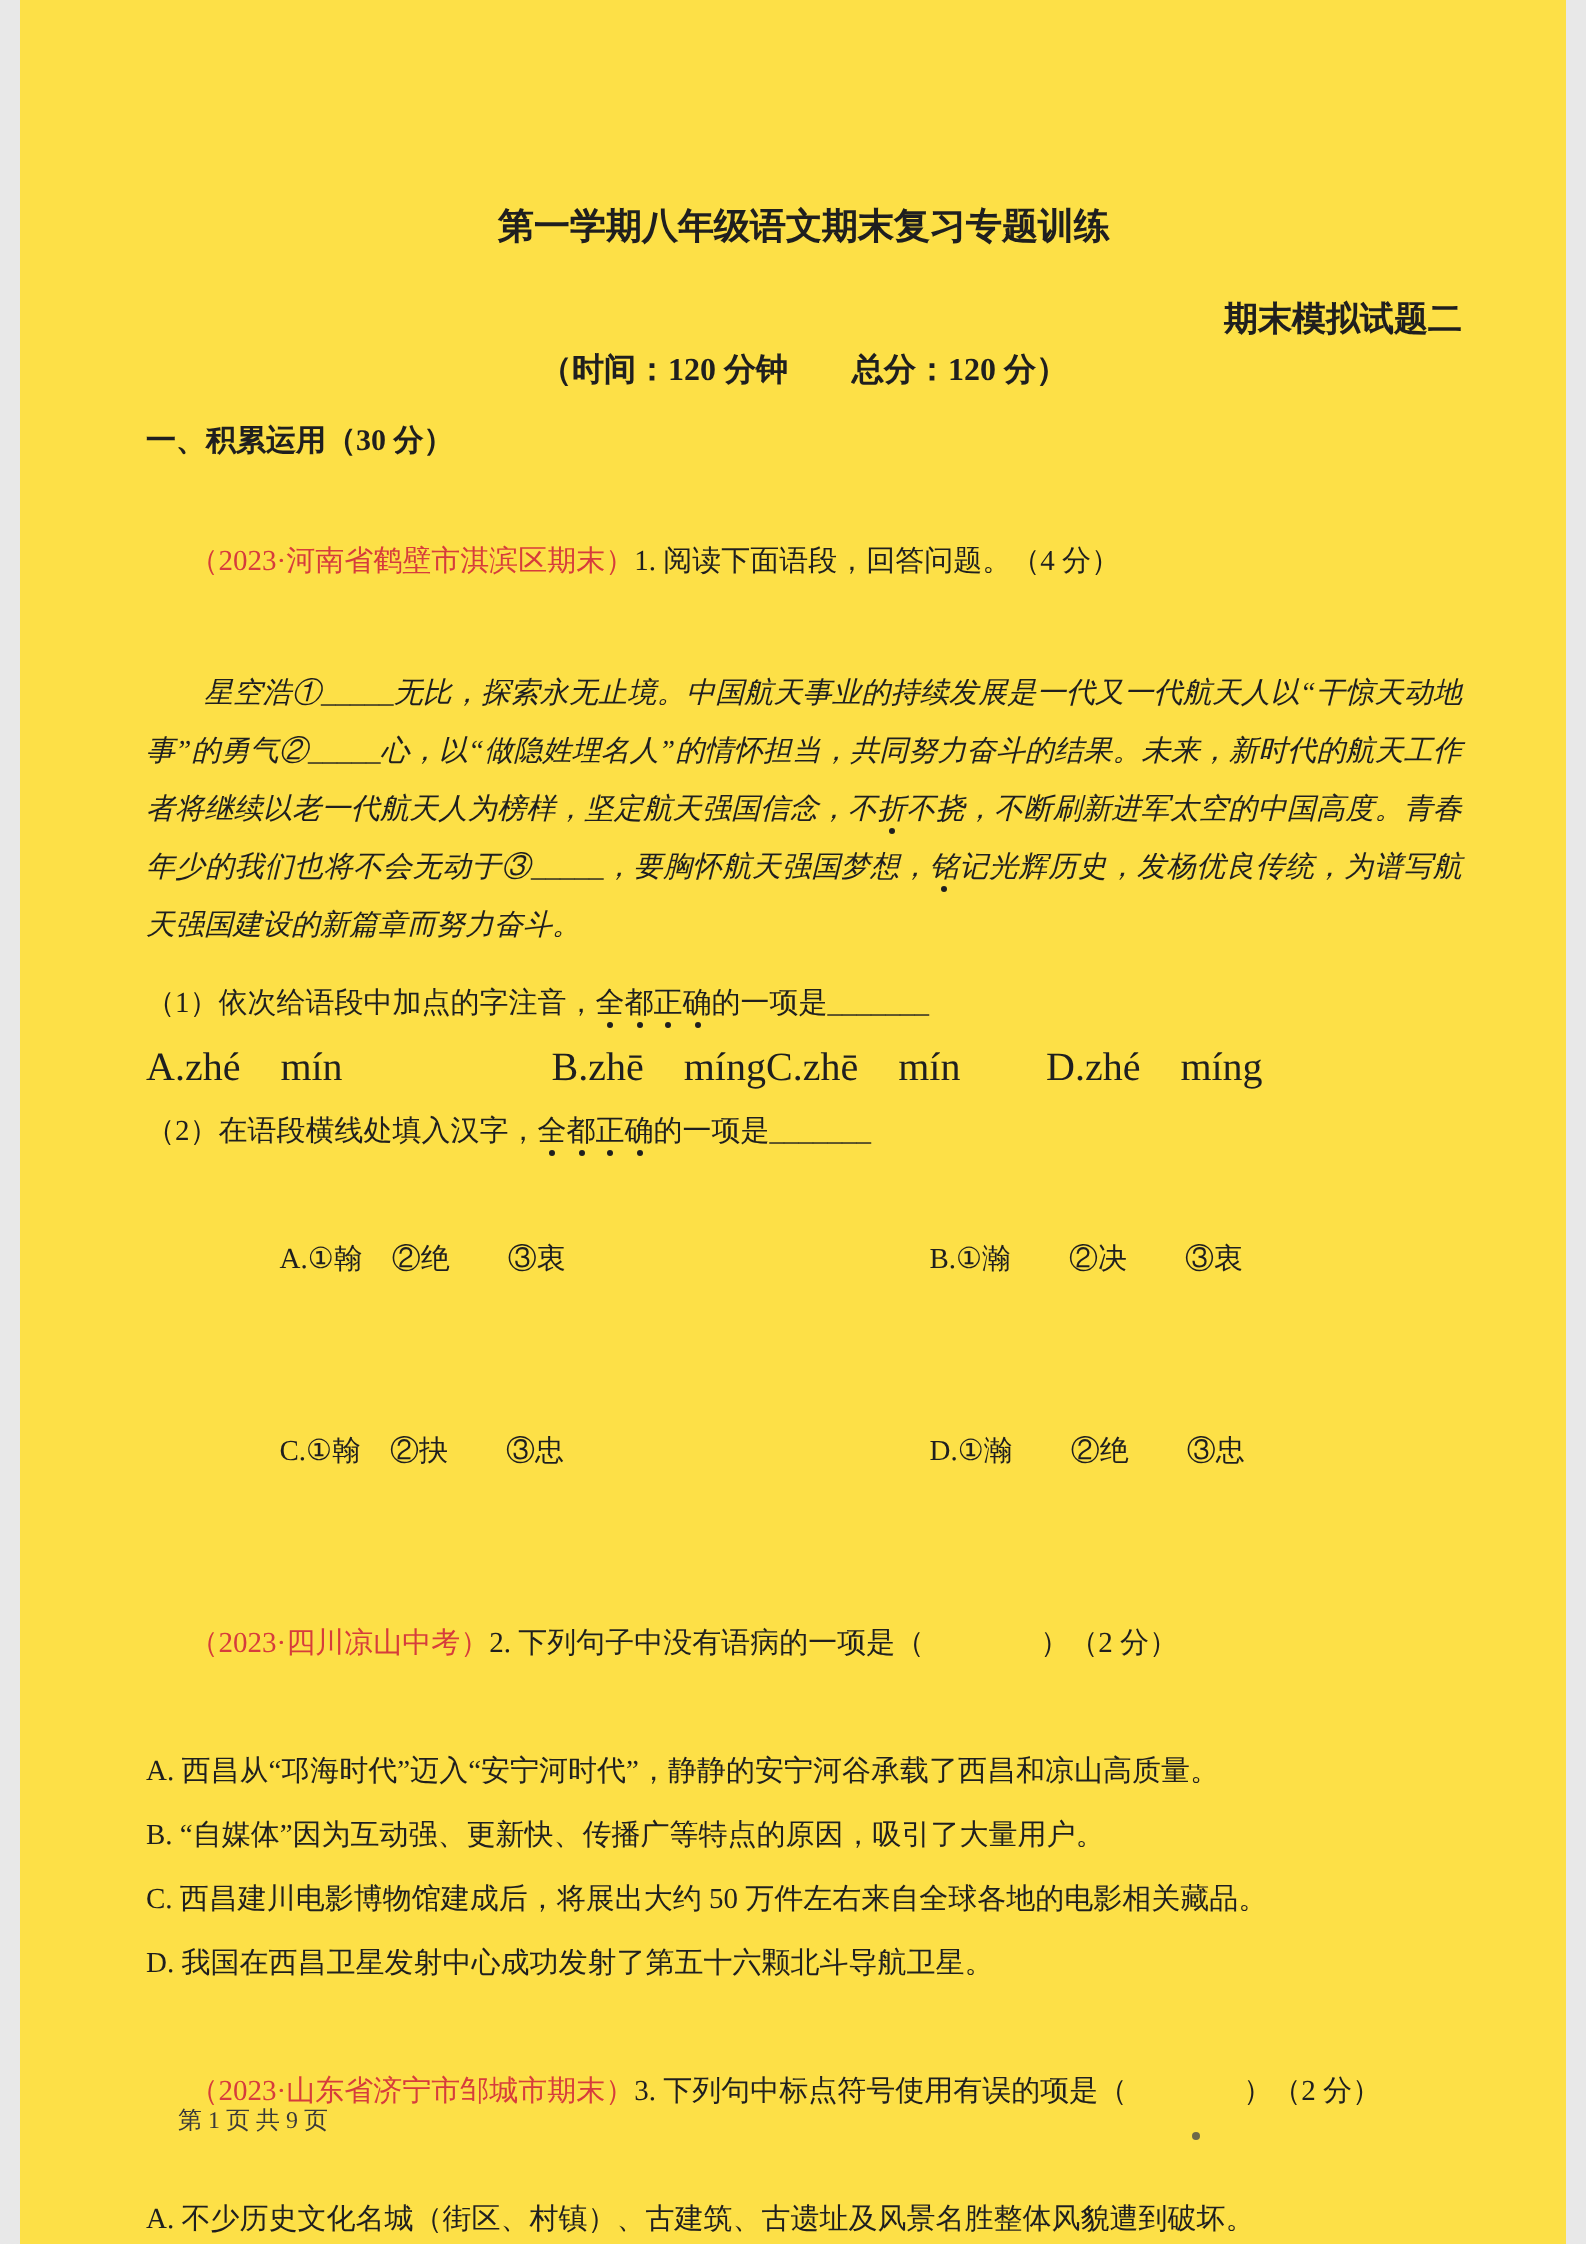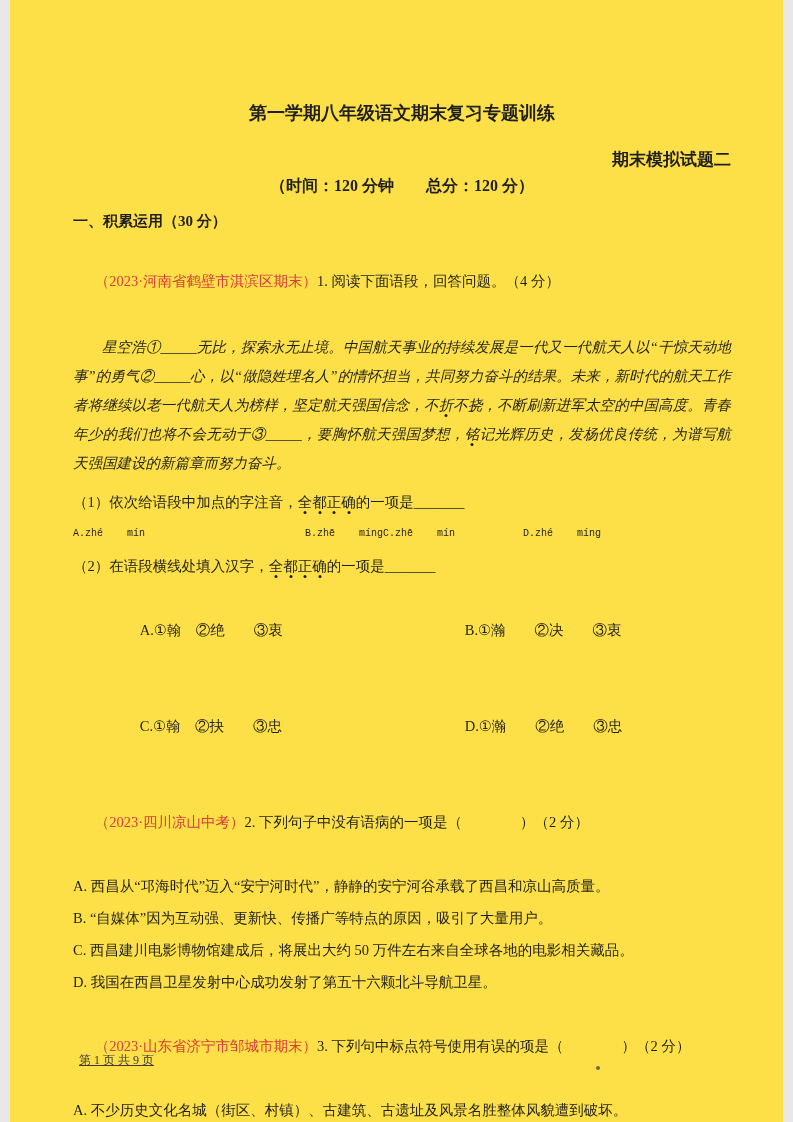--- a/index.html
+++ b/index.html
@@ -30,29 +30,29 @@
   }
   .sub-line{margin-top:8px;}
   .emph{position:relative;font-style:inherit;}
   .emph::after{
     content:"";
     position:absolute;left:50%;bottom:-4px;
     width:3px;height:3px;border-radius:50%;
     background:#1f1f1f;transform:translateX(-50%);
   }
   .opt-row{display:flex;}
-  .py{font-family:Liberation Mono, monospace;font-size:10px;white-space:pre;}
+  .py{font-family:Liberation Serif, serif;font-size:20px;white-space:pre;}
   .py.c1{width:170px;}
   .py.c2{width:140px;text-align:right;}
   .py.c3{width:140px;}
   .hz{white-space:pre;margin-left:45px;}
   .hz.c1{width:280px;display:inline-block;}
   .footer{
-    position:absolute;left:69px;top:1052px;
-    font-size:12px;line-height:16px;color:#3a3a3a;text-decoration:underline;
+    position:absolute;left:79px;top:1052px;
+    font-size:12px;line-height:16px;color:#3a3a3a;
   }
   .stray-mark{
     position:absolute;left:586px;top:1066px;
     width:4px;height:4px;border-radius:50%;
     background:#4a4a4a;opacity:.8;
   }
 </style>
 </head>
 <body>
 

